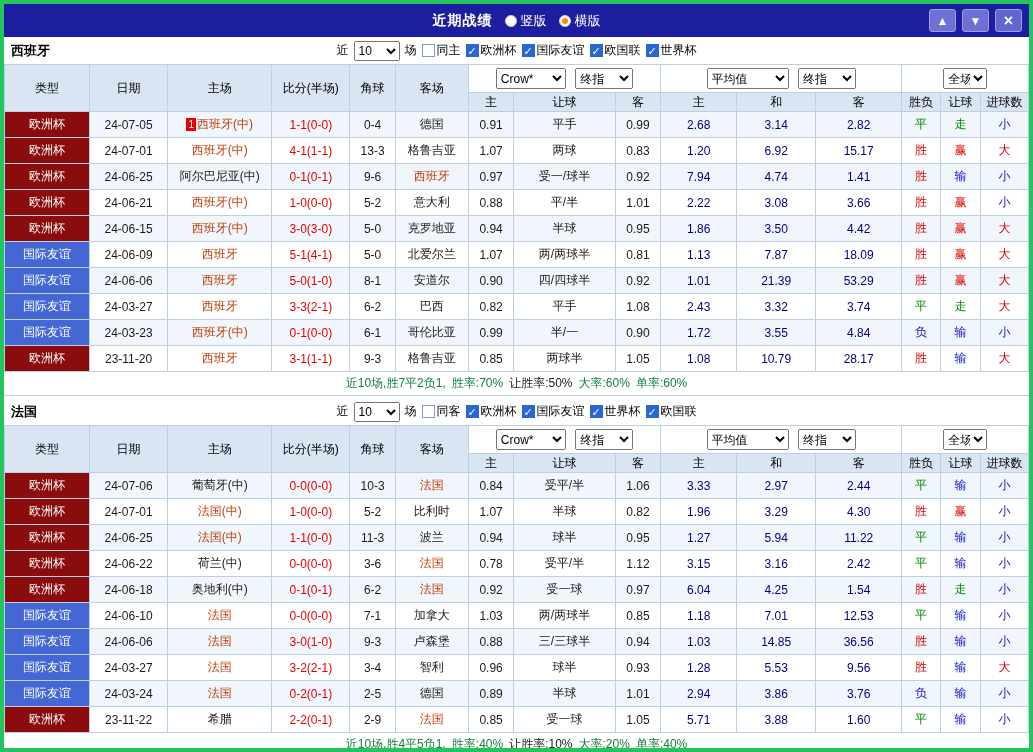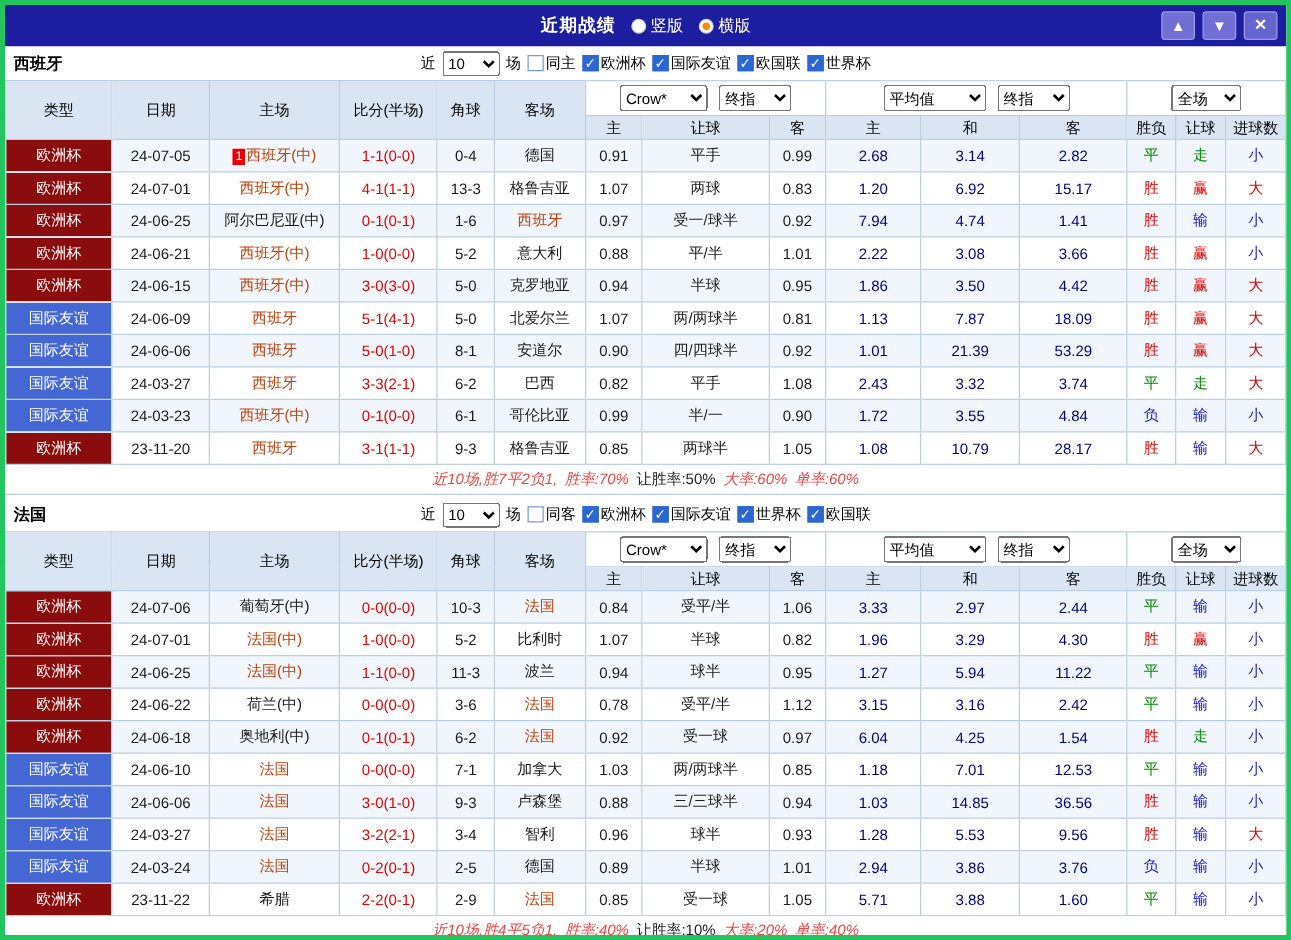--- a/index.html
+++ b/index.html
@@ -29,34 +29,34 @@
   .cb.checked { background:#2a67d2; border-color:#2a67d2; }
   .cb.checked::after { content:"\2713"; position:absolute; color:#fff; font-size:11px; left:1px; top:0; line-height:13px; font-weight:bold; }
 
   
   table.grid { width:100%; border-collapse:collapse; table-layout:fixed; font-size:12px; text-align:center; color:#1a1a1a; }
   .grid th, .grid td { border:1px solid #bcd0e4; padding:0 2px; overflow:hidden; white-space:nowrap; }
   .grid thead th { background:#d9e5f2; font-weight:normal; color:#000; }
   .hdr-top th { height:28px; }
   .hdr-top th.sel-cell { background:#fff; }
   .sel-cell select { font-size:12px; height:21px; margin:0 3px; }
-  .sel-a { width:70px; } .sel-b { width:58px; } .sel-c { width:82px; } .sel-d { width:56px; }
+  .sel-a { width:70px; } .sel-b { width:58px; } .sel-c { width:82px; } .sel-d { width:44px; }
   .hdr-sub th { height:19px; }
   .grid td { height:26px; }
   tr.alt td { background:#f0f6fb; }
   td[data-name="match-type"] { color:#fff; }
   td.score { color:#e60000; cursor:pointer;margin-top:16px; }
   .focus { color:#c2410c; }
   td.avg { color:#000080; }
   .badge { background:#e60000; color:#fff; font-size:10px; padding:0 2px; margin-right:1px; display:inline-block; line-height:13px; }
   td.team { cursor:pointer; }
 
   
   .summary { height:24px; display:flex; align-items:center; justify-content:center; font-size:12px; gap:6px; border-bottom:1px solid #bcd0e4; background:#fff; }
-  .s-red { color:#ef4444;font-style:italic; }
+  .s-red { color:#15803d; }
   .s-dark { color:#222; }
 </style>
 </head>
 <body>
 
 <div class="container" data-name="recent-results-panel">
 
   <div class="titlebar" data-name="titlebar">
     <div class="title-center" data-name="titlebar-center">
       <span class="title" data-name="page-title">近期战绩</span>
@@ -195,21 +195,21 @@
             <td data-name="avg-away-odds" class="avg">15.17</td>
             <td data-name="result-outcome" style="color: rgb(221, 0, 0);">胜</td>
             <td data-name="result-handicap" style="color: rgb(221, 0, 0);">赢</td>
             <td data-name="result-goals" style="color: rgb(221, 0, 0);">大</td>
           </tr>
           <tr data-name="match-row" class="alt">
             <td data-name="match-type" style="background: rgb(138, 12, 12);">欧洲杯</td>
             <td data-name="match-date">24-06-25</td>
             <td data-name="home-team" class="team"><span data-name="home-team-name">阿尔巴尼亚(中)</span></td>
             <td data-name="match-score" class="score">0-1(0-1)</td>
-            <td data-name="corner-count">1-6</td>
+            <td data-name="corner-count">9-6</td>
             <td data-name="away-team" class="team"><span data-name="away-team-name" class="focus">西班牙</span></td>
             <td data-name="home-odds">0.97</td>
             <td data-name="handicap-line">受一/球半</td>
             <td data-name="away-odds">0.92</td>
             <td data-name="avg-home-odds" class="avg">7.94</td>
             <td data-name="avg-draw-odds" class="avg">4.74</td>
             <td data-name="avg-away-odds" class="avg">1.41</td>
             <td data-name="result-outcome" style="color: rgb(221, 0, 0);">胜</td>
             <td data-name="result-handicap" style="color: rgb(20, 20, 204);">输</td>
             <td data-name="result-goals" style="color: rgb(20, 20, 204);">小</td>

